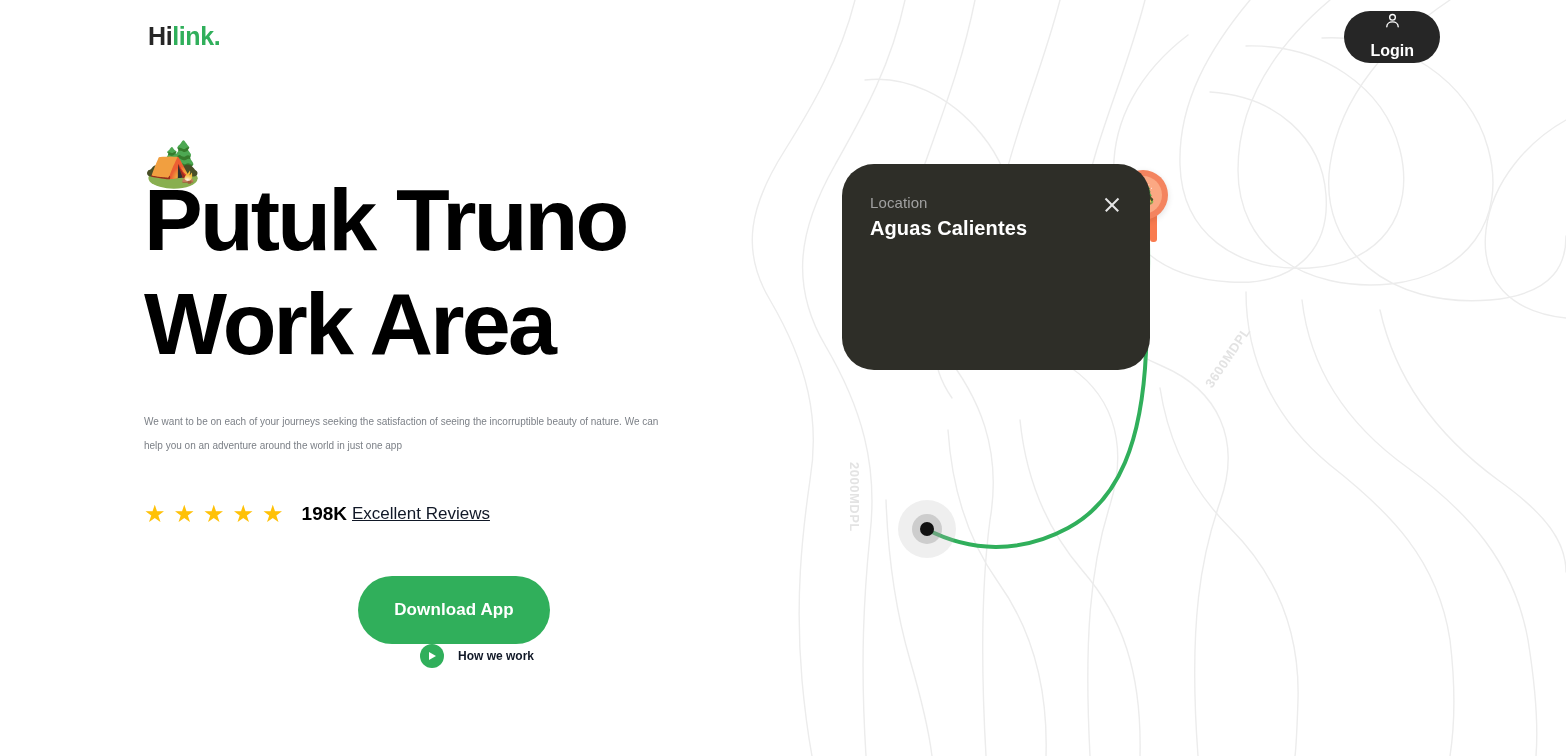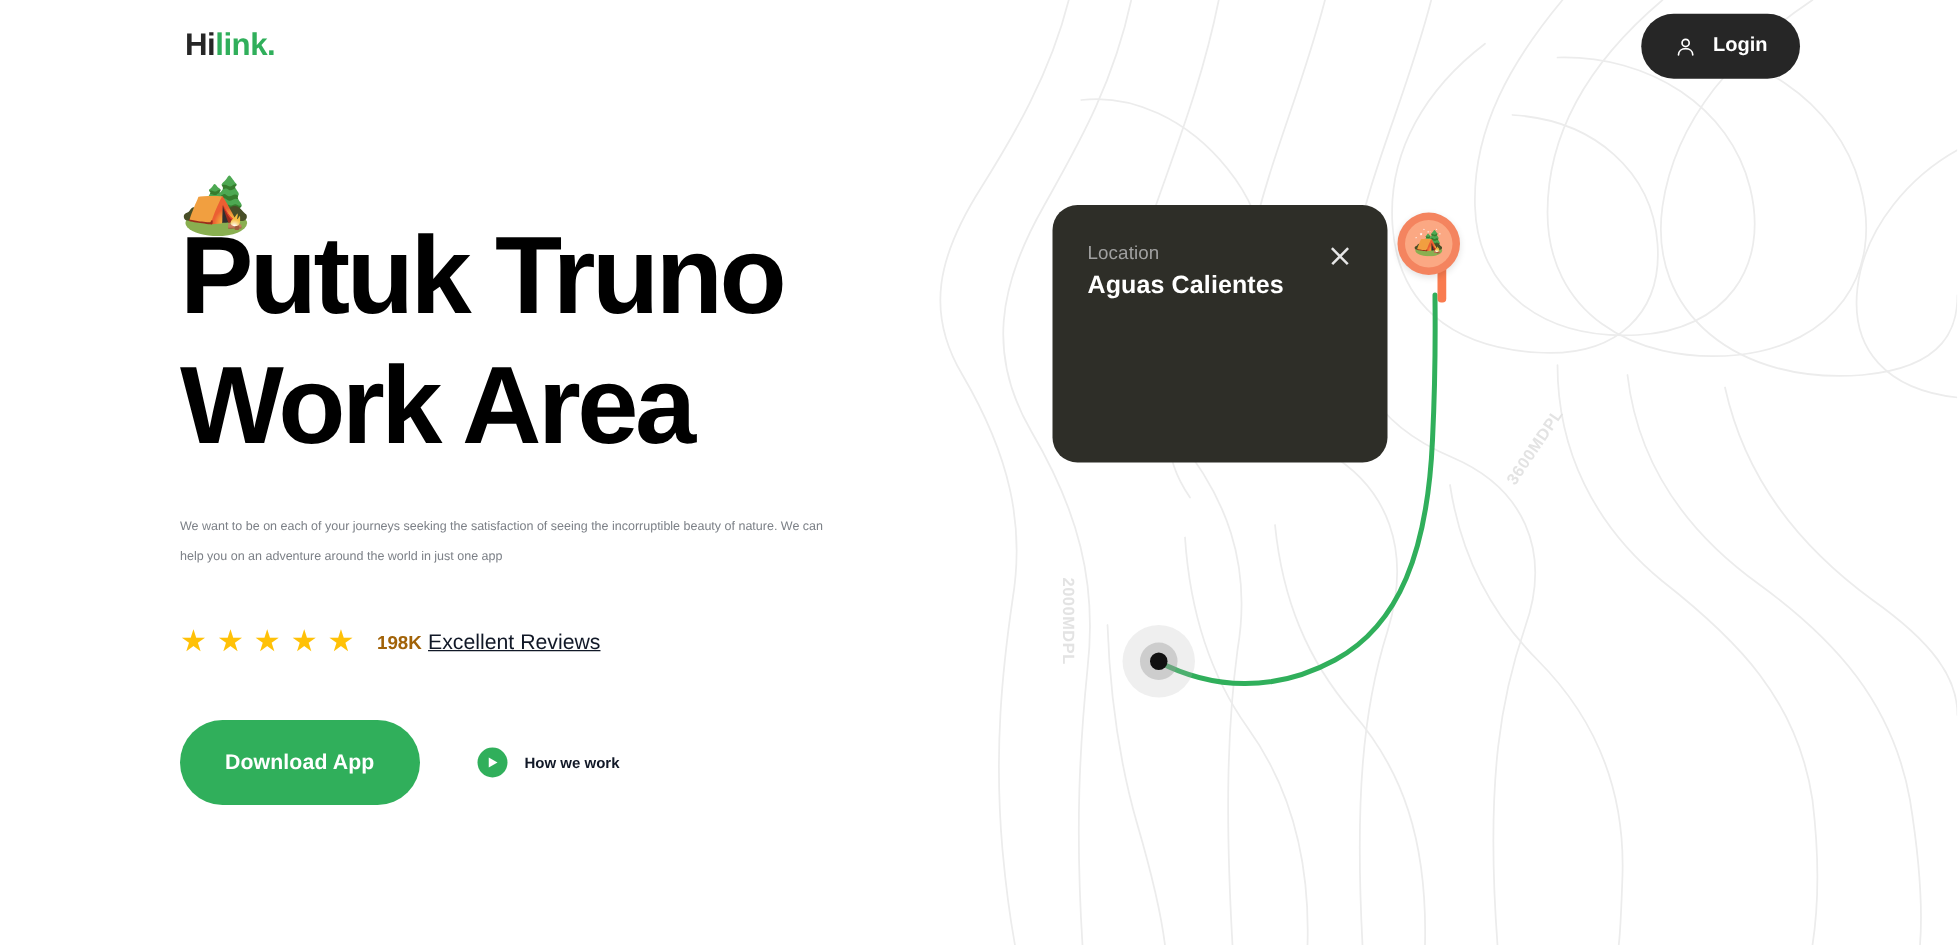--- a/index.html
+++ b/index.html
@@ -50,22 +50,22 @@
     background:#F4845F; display:flex; align-items:center; justify-content:center;
     font-size:23px; line-height:1; box-shadow:0 2px 6px rgba(0,0,0,.12);
   }
   .camp-pin .bubble .inner {
     width:38px; height:38px; border-radius:50%; background:#FBA883;
     display:flex; align-items:center; justify-content:center; font-size:20px;
   }
 
   
   .info-card {
-    position:absolute; left:842px; top:164px; width:268px; height:206px;
-    background:#2E2E28; border-radius:20px; padding:30px 28px 26px 28px;
+    position:absolute; left:842px; top:164px; width:308px; height:206px;
+    background:#2E2E28; border-radius:32px; padding:30px 28px 26px 28px;
     color:#fff;
   }
   .info-card .row-top { display:flex; align-items:flex-start; justify-content:space-between; }
   .card-label { font-size:15px; color:#A0A0A0; font-weight:400; letter-spacing:.1px; }
   .card-value { font-size:20px; font-weight:700; color:#fff; margin-top:6px; letter-spacing:.1px; }
   .close-btn {
     width:20px; height:20px; cursor:pointer; position:relative; flex:none; margin-top:1px;
   }
   .close-btn:before, .close-btn:after {
     content:""; position:absolute; left:1px; top:9px; width:18px; height:1.6px; background:#e6e6e6;
@@ -86,45 +86,45 @@
   .nav-links { position:absolute; left:459px; top:22px; display:flex; gap:0; align-items:center; }
   .nav-link {
     font-size:16px; color:#555555; text-decoration:none; padding:0 0; margin-right:68px;
     white-space:nowrap; cursor:pointer;
   }
   .nav-link:last-child { margin-right:0; }
   .login-btn {
     position:absolute; right:126px; top:11px; height:52px; padding:0 26px;
     background:#262626; color:#fff; border-radius:26px; border:none;
     display:flex; align-items:center; gap:12px; cursor:pointer;
-    font-size:16px; font-weight:700; font-family:"Liberation Sans", sans-serif;
+    font-size:16px; font-weight:700; font-family:"Liberation Sans", sans-serif;flex-direction:column;
   }
   .login-btn svg { display:block; }
 
   
   .hero { position:absolute; left:144px; top:130px; width:620px; }
   .camp-emoji {
     position:absolute; left:0px; top:10px; font-size:46px; line-height:1; z-index:1;
     user-select:none;
   }
   .hero-title {
     position:relative; z-index:2; font-size:88px; line-height:104px;
     font-weight:700; color:#000; letter-spacing:-2.8px; margin-top:38px;
   }
   .hero-desc {
     margin-top:34px; width:515px; font-size:10px; line-height:24px; color:#7C8087;
   }
   .rating-row { margin-top:44px; display:flex; align-items:center; gap:0; }
   .stars { display:flex; gap:8px; margin-right:18px; }
   .star { color:#FFC107; font-size:24px; line-height:24px; }
-  .reviews-count { font-size:15px; font-weight:700; color:#a16207; }
+  .reviews-count { font-size:19px; font-weight:700; color:#000000; }
   .reviews-link {
     font-size:17px; color:#111827; text-decoration:underline; cursor:pointer; margin-left:5px;
   }
-  .cta-row { margin-top:50px; display:flex; align-items:center; }
+  .cta-row { margin-top:50px; display:flex; align-items:center;flex-direction:column; }
   .download-btn {
     height:68px; padding:0 36px; background:#30AF5B; color:#fff; border:none;
     border-radius:34px; font-size:17px; font-weight:700; cursor:pointer;
     font-family:"Liberation Sans", sans-serif; letter-spacing:.1px;
   }
   .how-we-work { margin-left:46px; display:flex; align-items:center; gap:14px; cursor:pointer; }
   .play-circle {
     width:24px; height:24px; border-radius:50%; background:#30AF5B;
     display:flex; align-items:center; justify-content:center;
   }

